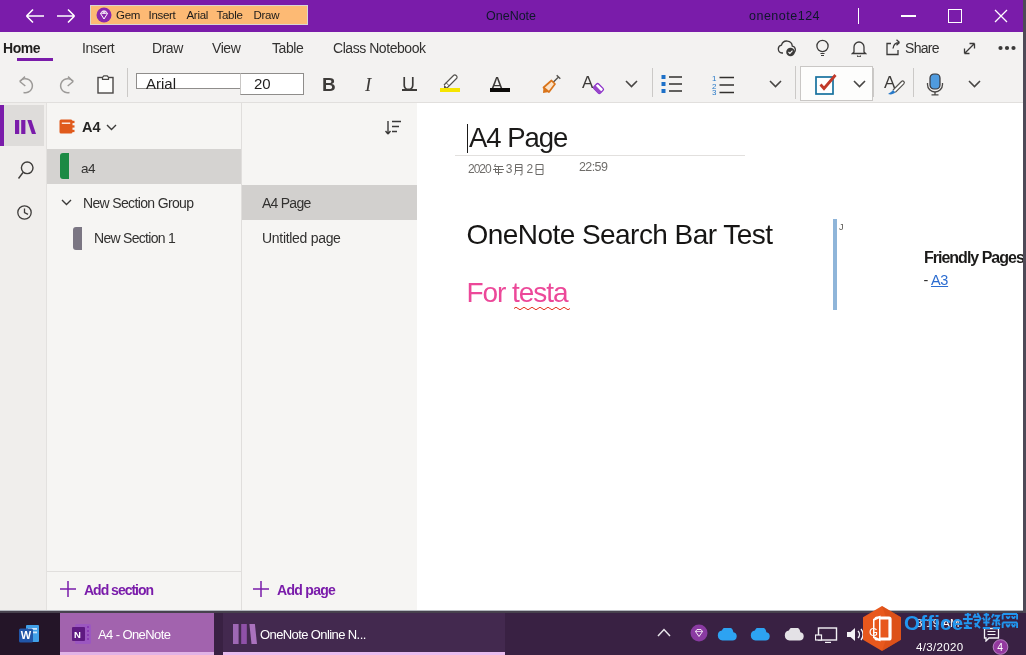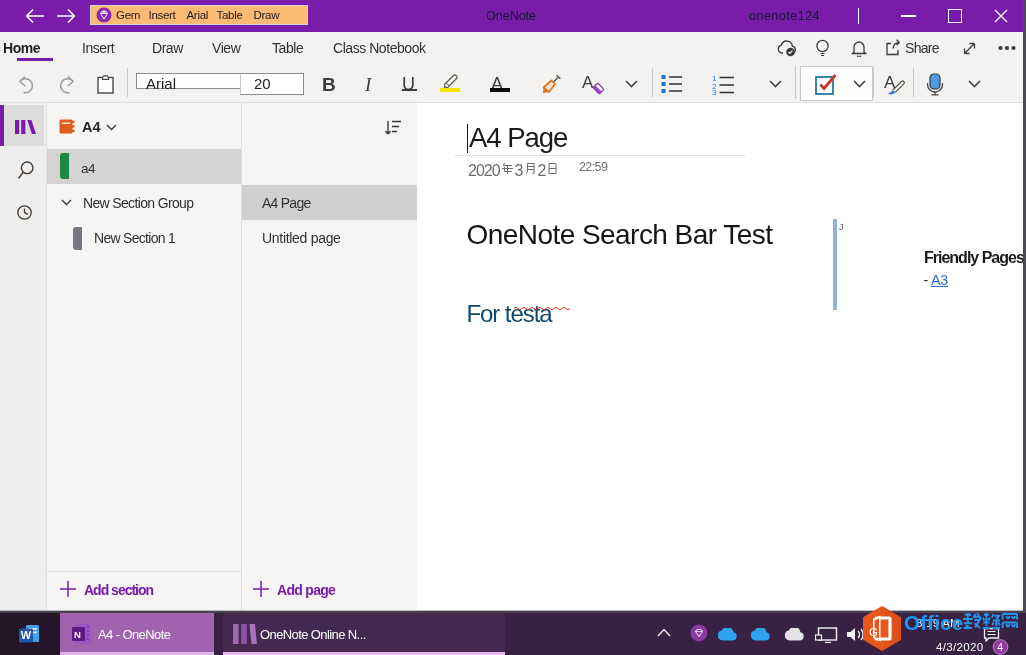--- a/index.html
+++ b/index.html
@@ -249,36 +249,36 @@
 <div class="abs" style="left:262px;top:230px;font-size:14px;letter-spacing:-0.3px;color:#323130;">Untitled page</div>
 <svg class="abs" style="left:253px;top:581px;" width="16" height="16" viewBox="0 0 16 16">
   <path d="M8 0 V16 M0 8 H16" stroke="#7a1caa" stroke-width="1.5"></path>
 </svg>
 <div class="abs" style="left:277px;top:582px;font-size:14px;font-weight:bold;letter-spacing:-0.7px;color:#7a1caa;">Add page</div>
 
 <div class="abs" id="content"></div>
 <div class="abs" style="left:467px;top:123.6px;width:1.3px;height:29px;background:#1b1a19;"></div>
 <div class="abs" style="left:469px;top:121.6px;font-size:27.5px;letter-spacing:-1.05px;color:#1b1a19;">A4 Page</div>
 <div class="abs" style="left:455px;top:155px;width:290px;height:1px;background:#e2e0de;"></div>
-<div class="abs" style="left:468px;top:162.1px;font-size:16px;letter-spacing:-1px;color:#6f6d6a;display:flex;align-items:flex-start;">2020<svg width="13" height="13" viewBox="0 0 13 13" style="margin:0 1px;">
+<div class="abs" style="left:468px;top:162.1px;font-size:12px;letter-spacing:-1px;color:#6f6d6a;display:flex;align-items:flex-end;">2020<svg width="13" height="13" viewBox="0 0 13 13" style="margin:0 1px;">
       <g stroke="#6d6b68" stroke-width="1" fill="none">
         <path d="M3.5 1 L2.5 3.5 M2.5 3.5 H11 M1 6.5 H12 M6.5 3.5 V12 M3.5 9.5 H10.5 M3.5 5 V9.5"></path>
       </g>
     </svg>3<svg width="13" height="13" viewBox="0 0 13 13" style="margin:0 1px;">
       <g stroke="#6d6b68" stroke-width="1" fill="none">
         <path d="M3.5 1.5 H10 V11 C10 12 9 12 8 11.7 M3.5 1.5 V8 C3.5 10 3 11 2 12 M3.5 4.5 H10 M3.5 7.5 H10"></path>
       </g>
     </svg>2<svg width="13" height="13" viewBox="0 0 13 13" style="margin:0 1px;">
       <g stroke="#6d6b68" stroke-width="1" fill="none">
         <path d="M3 1.5 H10 V11.5 H3 Z M3 6.5 H10"></path>
       </g>
     </svg></div>
 <div class="abs" style="left:579px;top:160.1px;font-size:12.5px;letter-spacing:-0.6px;color:#6f6d6a;">22:59</div>
 <div class="abs" style="left:466.5px;top:219.1px;font-size:28px;letter-spacing:-0.55px;color:#161514;">OneNote Search Bar Test</div>
-<div class="abs" style="left:466.4px;top:277.4px;font-size:24px;letter-spacing:-1.05px;color:#0c4a6e;margin-top:23px;">For testa</div>
+<div class="abs" style="left:466.4px;top:277.4px;font-size:28px;letter-spacing:-1.05px;color:#ec4899;">For testa</div>
 <svg class="abs" style="left:514px;top:304.5px;" width="56" height="5" viewBox="0 0 56 5">
   <path d="M0 3.5 q2 -2.5 4 0 t4 0 t4 0 t4 0 t4 0 t4 0 t4 0 t4 0 t4 0 t4 0 t4 0 t4 0 t4 0 t4 0" fill="none" stroke="#e4341f" stroke-width="1"></path>
 </svg>
 <div class="abs" style="left:833px;top:219px;width:3.5px;height:91px;background:#8fb5d9;"></div>
 <div class="abs" style="left:839px;top:222px;font-size:9px;color:#55534f;">J</div>
 <div class="abs" style="left:924px;top:248.6px;font-size:16px;letter-spacing:-1px;font-weight:bold;color:#1b1a19;width:99px;overflow:hidden;white-space:nowrap;">Friendly Pages</div>
 <div class="abs" style="left:923.5px;top:272.2px;font-size:14.5px;letter-spacing:-0.3px;color:#323130;">- <span style="color:#2b6cd0;text-decoration:underline;">A3</span></div>
 
 <div class="abs" id="bstrip1"></div>
 <div class="abs" id="bstrip2"></div>
@@ -334,21 +334,21 @@
 <svg class="abs" style="left:815px;top:627px;" width="23" height="16" viewBox="0 0 23 16">
   <rect x="3.5" y="1" width="18" height="12" fill="none" stroke="#f4f2f6" stroke-width="1.4"></rect>
   <path d="M10 15.5 h6" stroke="#f4f2f6" stroke-width="1.4"></path>
   <rect x="0.5" y="8" width="6" height="5" fill="#392143" stroke="#f4f2f6" stroke-width="1.2"></rect>
 </svg>
 <svg class="abs" style="left:846px;top:627px;" width="21" height="15" viewBox="0 0 21 15">
   <path d="M1 5 h3.5 L9 1 V14 L4.5 10 H1 Z" fill="#f4f2f6"></path>
   <path d="M12 4 a5 5 0 0 1 0 7 M15 2 a8.5 8.5 0 0 1 0 11" fill="none" stroke="#f4f2f6" stroke-width="1.4"></path>
 </svg>
 <div class="abs wtxt" style="left:916px;top:617px;letter-spacing:0.25px;">8:19 AM</div>
-<div class="abs wtxt" style="left:936px;top:641px;letter-spacing:0.35px;text-align:right;">4/3/2020</div>
+<div class="abs wtxt" style="left:916px;top:641px;letter-spacing:0.35px;text-align:right;">4/3/2020</div>
 <svg class="abs" style="left:983px;top:627px;" width="17" height="15" viewBox="0 0 17 15">
   <path d="M1.5 1.5 H15.5 V11 H6 L3 14 V11 H1.5 Z" fill="none" stroke="#f4f2f6" stroke-width="1.3"></path>
   <path d="M4.5 4.5 h8 M4.5 7.5 h8" stroke="#f4f2f6" stroke-width="1.2"></path>
 </svg>
 
 <svg class="abs" style="left:862px;top:606px;" width="40" height="45" viewBox="0 0 40 45">
   <path d="M20 0 L39 11.2 V33.8 L20 45 L1 33.8 V11.2 Z" fill="#e8581d"></path>
   <path d="M20 0 L39 11.2 V33.8 L20 45 L28 22 Z" fill="#d44d15" opacity="0.55"></path>
   <rect x="14" y="12" width="14" height="21" rx="1" fill="none" stroke="#fff" stroke-width="3.2"></rect>
   <path d="M11 13 L18.5 9.5 V35.5 L11 32 Z" fill="#fff"></path>

